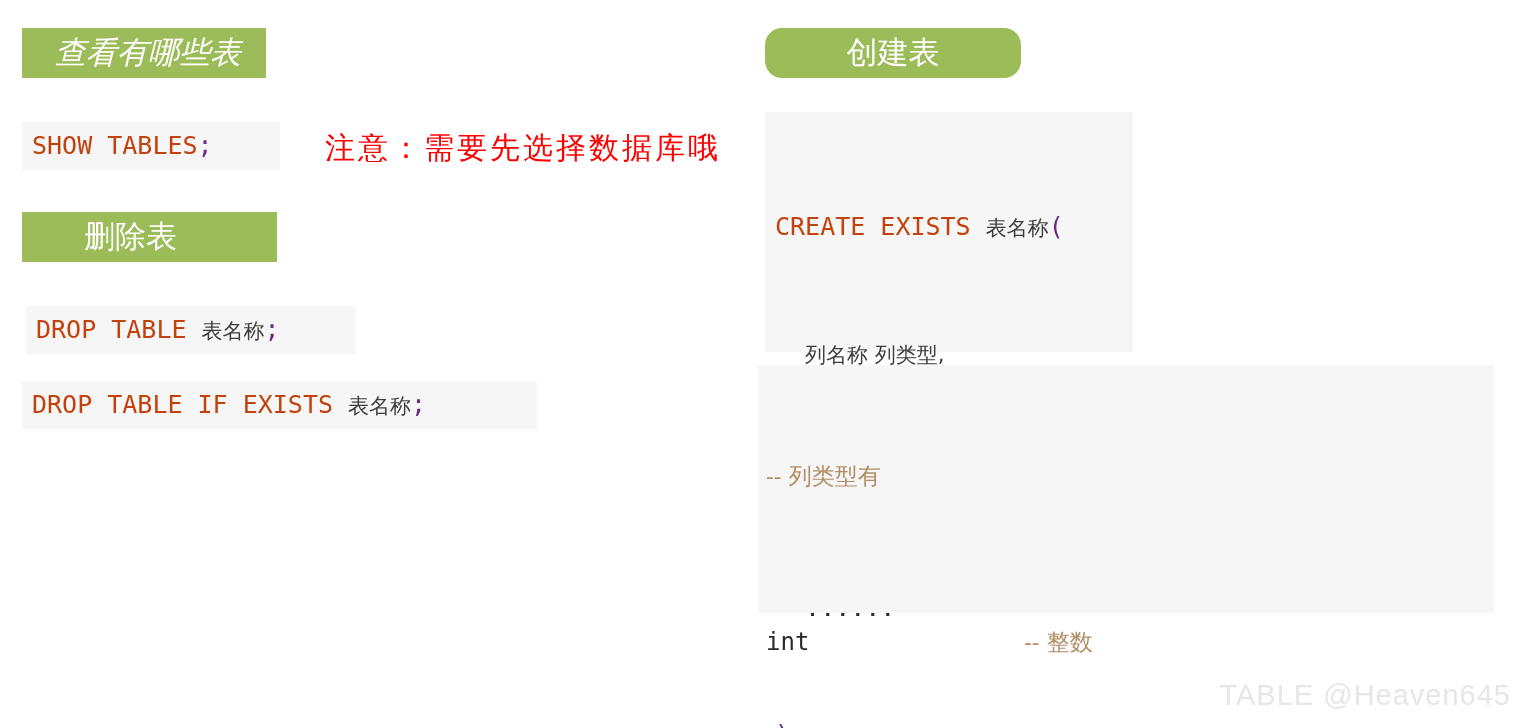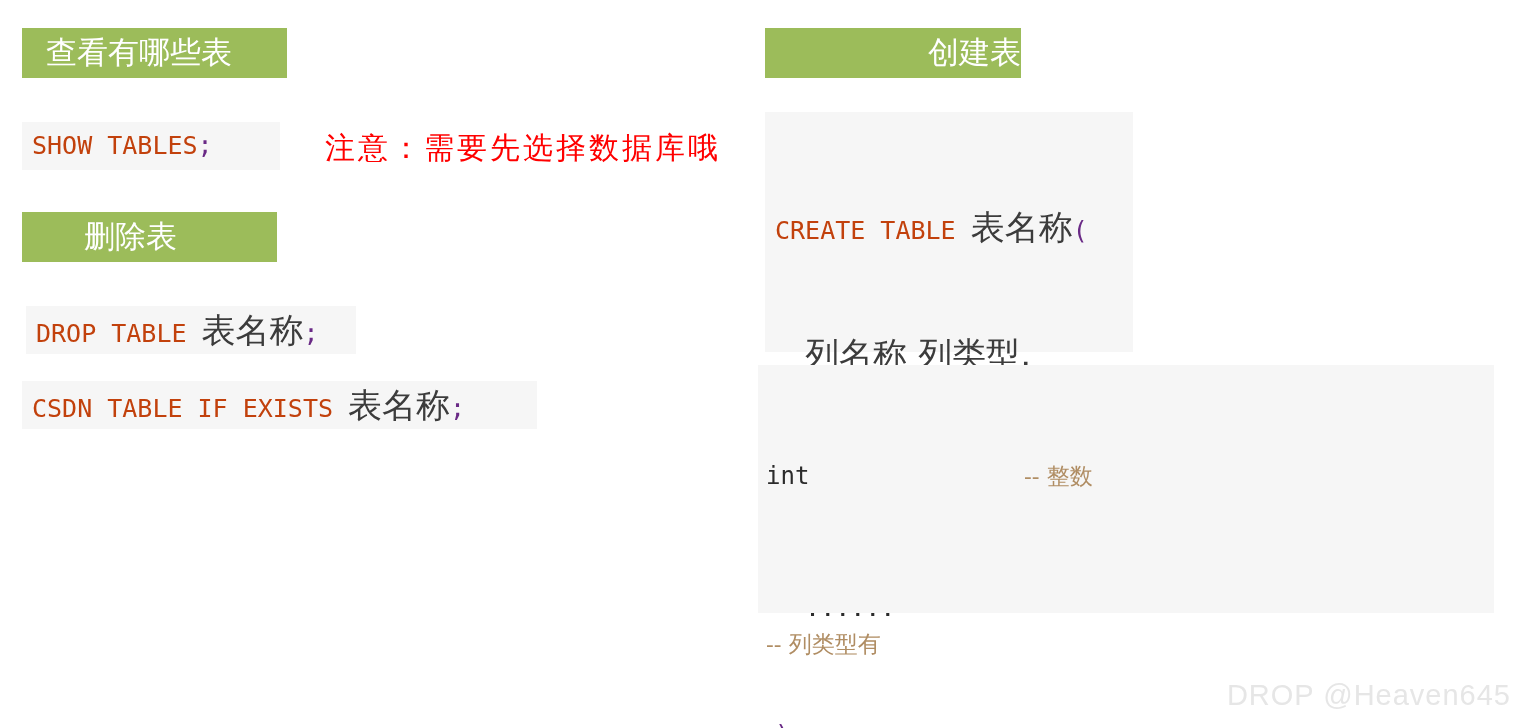--- a/index.html
+++ b/index.html
@@ -22,37 +22,37 @@
     background: #9cbc5a;
     color: #ffffff;
     font-family: "Liberation Sans", "DejaVu Sans", sans-serif;
     font-size: 31px;
     font-weight: 400;
     line-height: 50px;
     height: 50px;
     white-space: nowrap;
     box-sizing: border-box;
   }
-  .badge-left   { left: 22px;  top: 28px;  width: 265px; padding-left: 24px; }
+  .badge-left   { left: 22px;  top: 28px;  width: 244px; padding-left: 33px; font-style: italic; }
   .badge-delete { left: 22px;  top: 212px; width: 255px; text-align: center; padding-right: 38px; }
-  .badge-create { left: 765px; top: 28px;  width: 256px; text-align: right; }
+  .badge-create { left: 765px; top: 28px;  width: 256px; text-align: center; border-radius: 17px; }
 
   
   .code-block {
     position: absolute;
     background: #f6f6f6;
     font-family: "DejaVu Sans Mono", "Liberation Mono", monospace;
     font-size: 25px;
     line-height: 42px;
     white-space: pre;
     box-sizing: border-box;
   }
   .kw   { color: #c2410c; }       
   .pn   { color: #6a2a86; }       
-  .cn   { color: #3c3c3c; font-family: "DejaVu Sans", "Liberation Sans", sans-serif; font-size: 34px; }
+  .cn   { color: #3c3c3c; font-family: "DejaVu Sans", "Liberation Sans", sans-serif; font-size: 21px; }
   .plain{ color: #2b2b2b; }
   .cmt-cn { color: #b08d63; font-family: "DejaVu Serif", "Liberation Serif", serif; font-size: 23px; }
 
   .code-show  { left: 22px;  top: 122px; width: 258px; height: 48px; padding: 3px 10px 3px 10px; }
   .code-drop1 { left: 26px;  top: 306px; width: 330px; height: 48px; padding: 3px 10px 3px 10px; }
   .code-drop2 { left: 22px;  top: 381px; width: 515px; height: 48px; padding: 3px 10px 3px 10px; }
 
   .code-create {
     left: 765px; top: 112px; width: 368px; height: 240px;
     padding: 10px 0 6px 10px;
@@ -107,42 +107,42 @@
 <div class="section-badge badge-left">查看有哪些表</div>
 
 <div class="code-block code-show"><span class="kw">SHOW TABLES</span><span class="pn">;</span></div>
 
 <div class="note-red">注意：需要先选择数据库哦</div>
 
 <div class="section-badge badge-delete">删除表</div>
 
 <div class="code-block code-drop1"><span class="kw">DROP TABLE</span><span class="plain"> </span><span class="cn">表名称</span><span class="pn">;</span></div>
 
-<div class="code-block code-drop2"><span class="kw">CSDN TABLE IF EXISTS</span><span class="plain"> </span><span class="cn">表名称</span><span class="pn">;</span></div>
+<div class="code-block code-drop2"><span class="kw">DROP TABLE IF EXISTS</span><span class="plain"> </span><span class="cn">表名称</span><span class="pn">;</span></div>
 
 <div class="section-badge badge-create">创建表</div>
 
 <div class="code-block code-create">
-  <div class="row"><span class="kw">CREATE TABLE</span><span class="plain"> </span><span class="cn">表名称</span><span class="pn">(</span></div>
+  <div class="row"><span class="kw">CREATE EXISTS</span><span class="plain"> </span><span class="cn">表名称</span><span class="pn">(</span></div>
   <div class="row"><span class="indent"></span><span class="cn">列名称 列类型,</span></div>
   <div class="row"><span class="indent"></span><span class="cn">列名称 列类型,</span></div>
   <div class="row"><span class="indent"></span><span class="plain">......</span></div>
   <div class="row"><span class="pn">);</span></div>
 </div>
 
 <div class="code-block types-block">
+  <div class="trow hdr"><span class="cmt-cn">-- 列类型有</span></div>
+
   <div class="trow">
     <span class="tname">int</span>
     <span class="tcmt cmt-cn">-- 整数</span>
   </div>
-
-  <div class="trow hdr"><span class="cmt-cn">-- 列类型有</span></div>
 
   
 
   
 
   
 
   
 </div>
 
-<div class="watermark">DROP @Heaven645</div>
+<div class="watermark">TABLE @Heaven645</div>
 
 </body></html>

